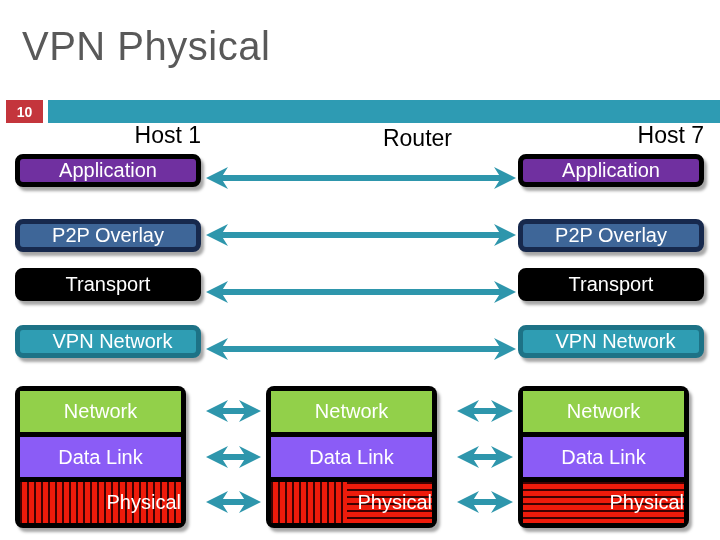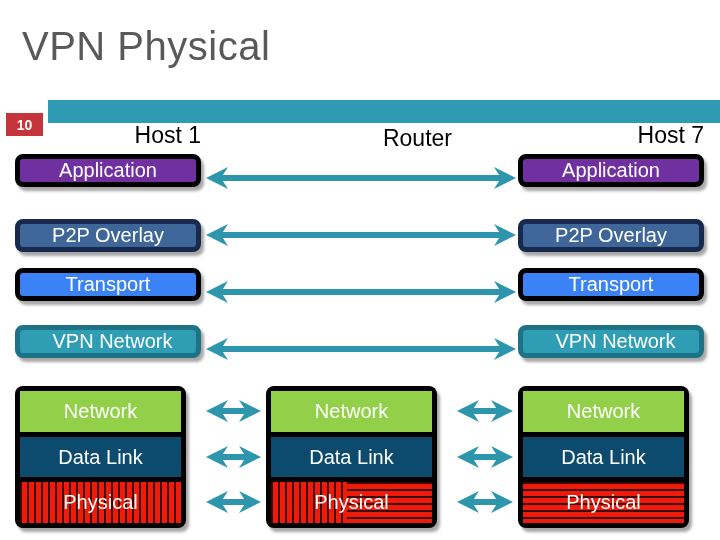--- a/index.html
+++ b/index.html
@@ -7,21 +7,21 @@
     width:720px;height:540px;position:relative;overflow:hidden;
     background:#ffffff;font-family:"Liberation Sans",sans-serif;
   }
   .title{
     position:absolute;left:22px;top:24px;
     font-size:40px;color:#595959;letter-spacing:0.5px;white-space:nowrap;
   }
   .page-badge{
     position:absolute;left:6px;top:100px;width:37px;height:23px;
     background:#C4353C;color:#fff;font-size:14px;font-weight:bold;
-    display:flex;align-items:center;justify-content:center;margin-top:13px;
+    display:flex;align-items:center;justify-content:center;
   }
   .accent-bar{
     position:absolute;left:48px;top:100px;right:0;height:23px;
     background:#2E9BB3;
   }
   .col-header{
     position:absolute;top:122px;width:186px;text-align:right;
     font-size:23px;color:#000;white-space:nowrap;
   }
   .hdr-host1{left:15px;}
@@ -36,38 +36,38 @@
     box-shadow:3px 4px 3px rgba(0,0,0,0.35);
   }
   .col-host1{left:15px;}
   .col-host2{left:518px;}
   .row-0{top:154px;}
   .row-1{top:211px;margin-top:8px;}
   .row-2{top:268px;}
   .row-3{top:325px;}
   .fill-application{background:#7030A0;border-color:#000;}
   .fill-p2p{background:#3E6698;border-color:#17294D;}
-  .fill-transport{background:#3b82f6;border-color:#000;text-align:center;}
+  .fill-transport{background:#000000;border-color:#000;text-align:center;}
   .fill-vpn{background:#2F9DB3;border-color:#1D7286;padding-left:9px;}
 
   .lower-group{
     position:absolute;top:386px;width:171px;height:142px;box-sizing:border-box;
     background:#000;border-radius:8px;padding:5px;
     display:flex;flex-direction:column;gap:5px;
     box-shadow:3px 4px 3px rgba(0,0,0,0.35);
   }
   .lower-group.col-router{left:266px;}
   .strip{
     flex:1;display:flex;align-items:center;justify-content:center;
     color:#fff;font-size:20px;white-space:nowrap;position:relative;
   }
   .strip span{position:relative;z-index:2;}
   .fill-network{background:#92D04A;}
-  .fill-datalink{background:#0c4a6e;}
-  .fill-physical{background:#EE1B0B;}
+  .fill-datalink{background:#8b5cf6;}
+  .fill-physical{background:#EE1B0B;justify-content:flex-end;}
   .hatch-v{background:repeating-linear-gradient(90deg,#3d0202 0 2px,#EE1B0B 2px 7px);}
   .hatch-h{background:repeating-linear-gradient(180deg,#3d0202 0 2px,#EE1B0B 2px 7px);}
   .hatch-mixed{background:#EE1B0B;}
   .hatch-mixed::before{
     content:"";position:absolute;left:0;top:0;bottom:0;width:47%;z-index:1;
     background:repeating-linear-gradient(90deg,#3d0202 0 2px,#EE1B0B 2px 7px);
   }
   .hatch-mixed::after{
     content:"";position:absolute;right:0;top:0;bottom:0;width:53%;z-index:1;
     background:repeating-linear-gradient(180deg,#3d0202 0 2px,#EE1B0B 2px 7px);

